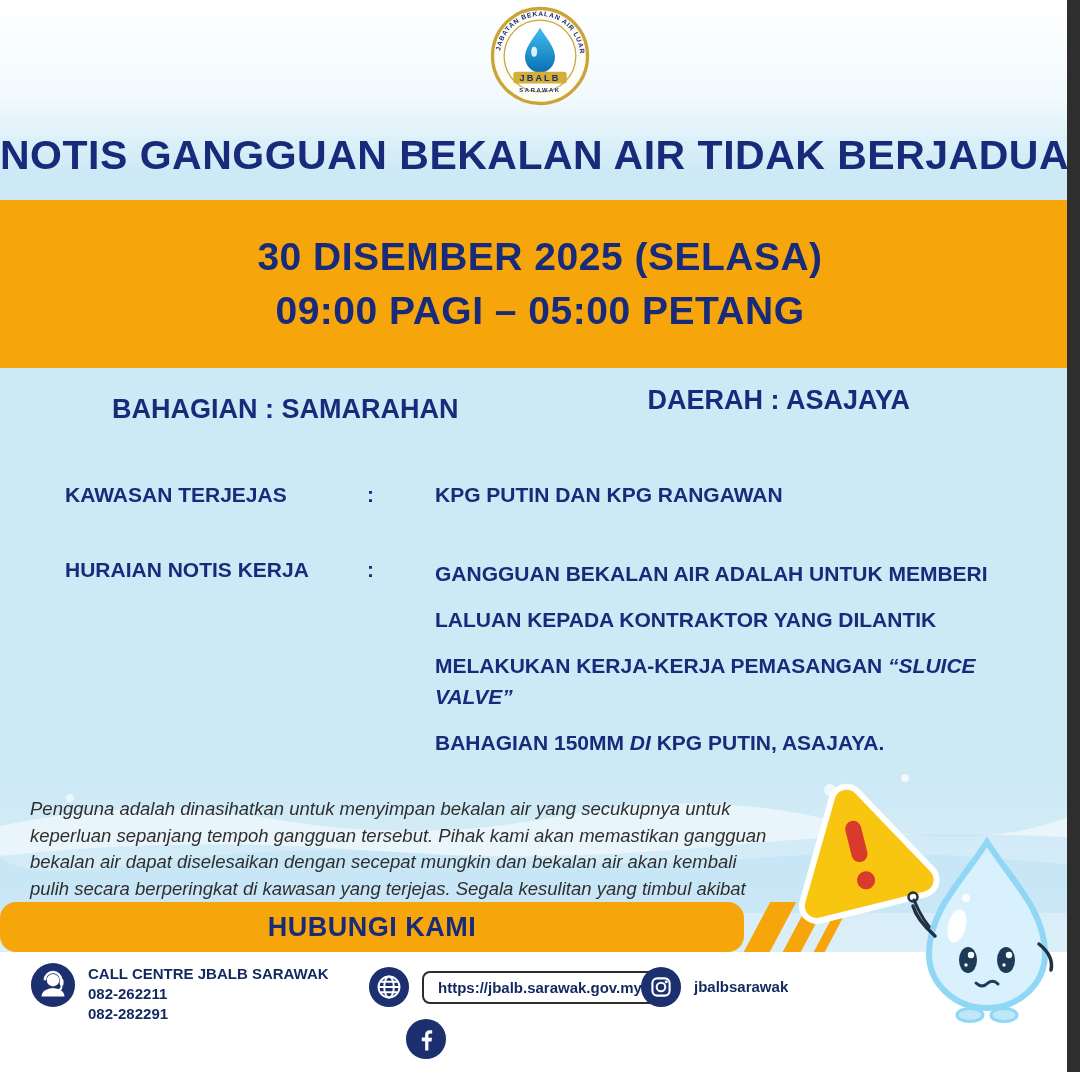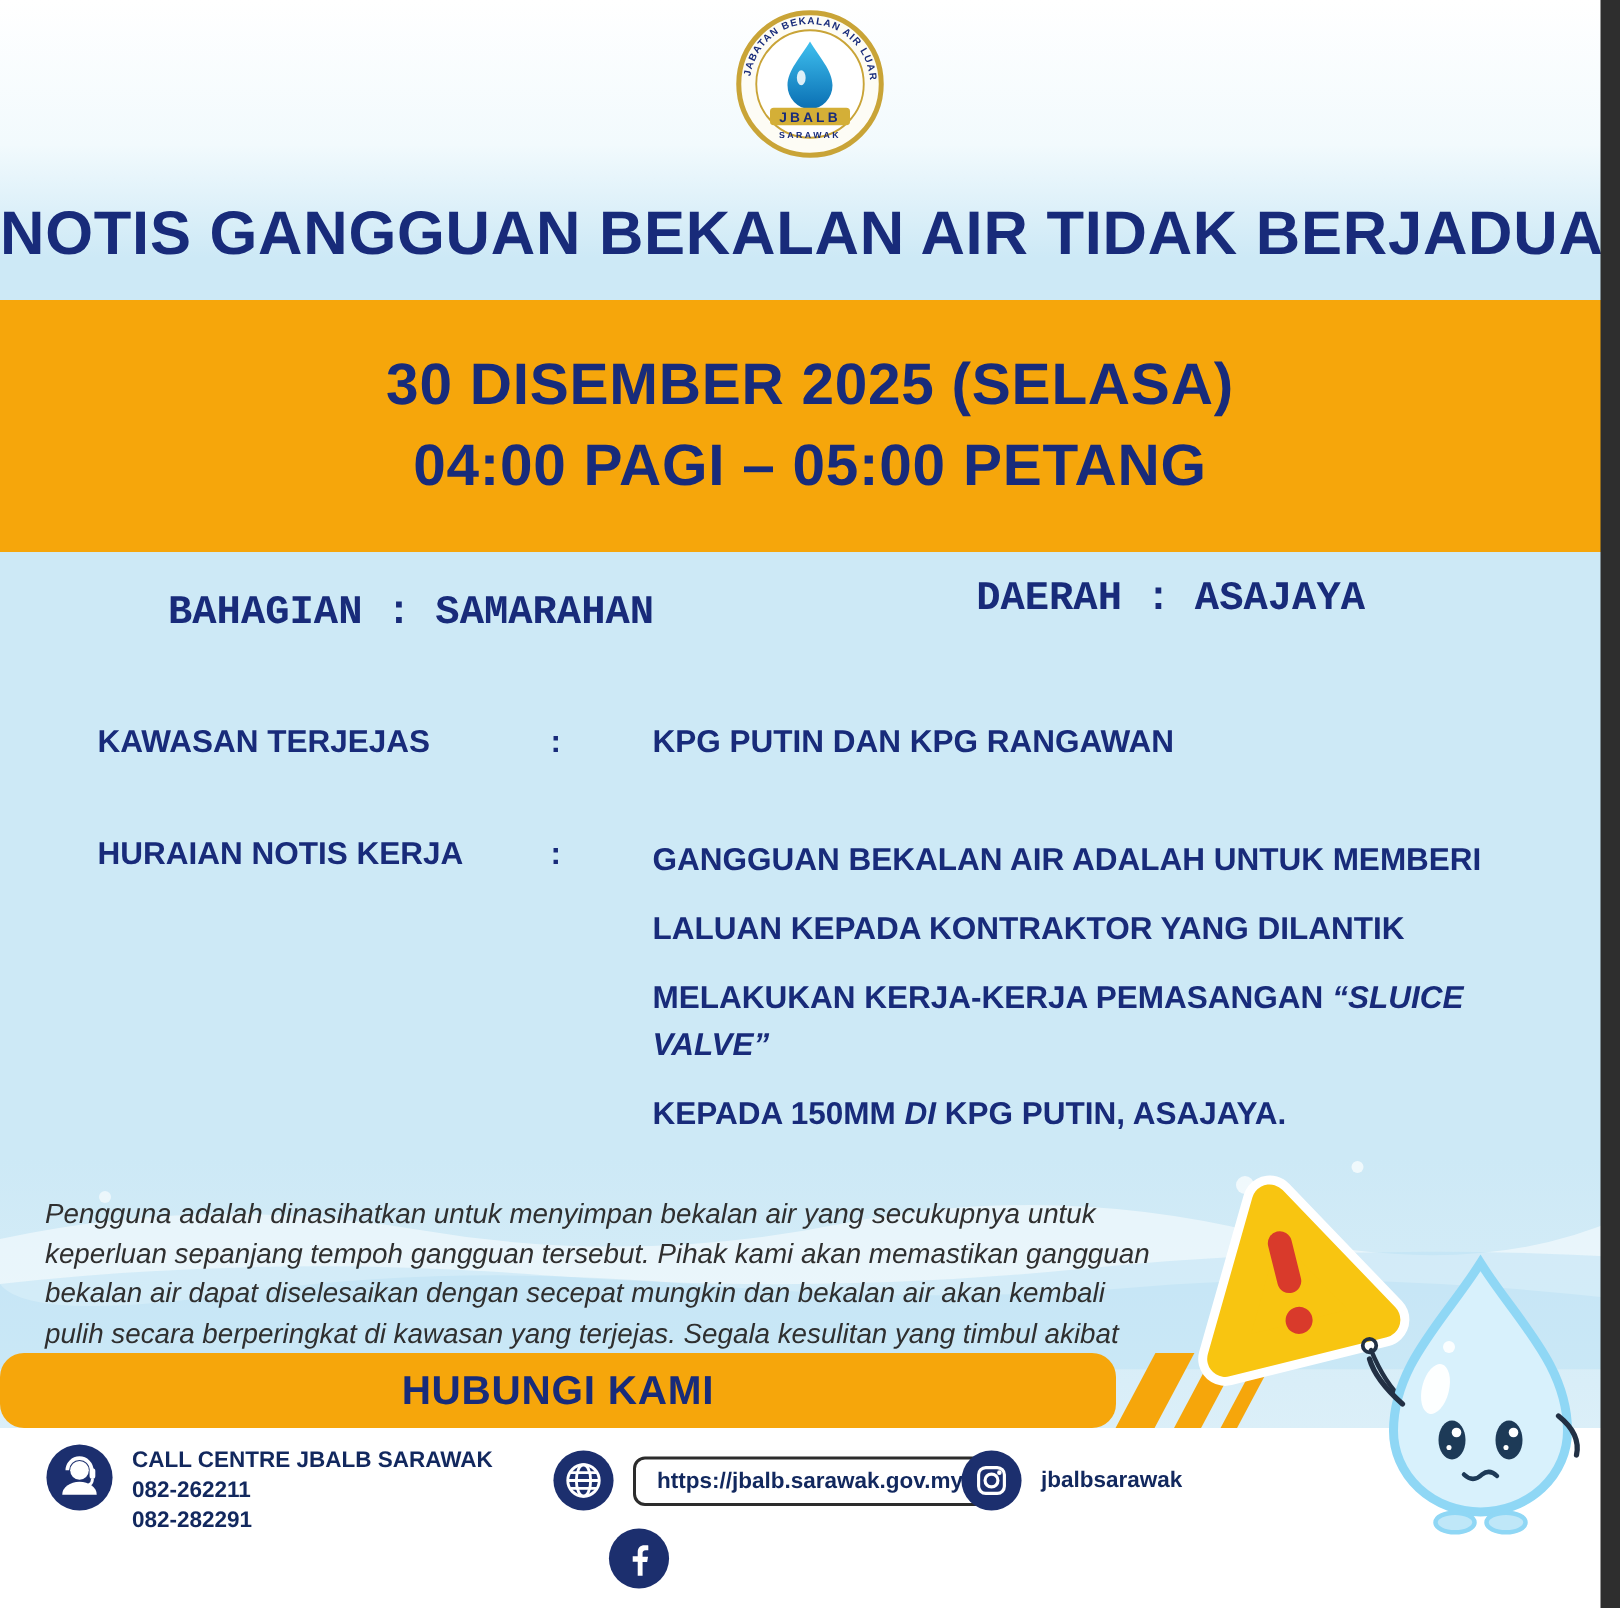--- a/index.html
+++ b/index.html
@@ -31,21 +31,21 @@
   }
   .orange-band .line{
     color:#182b7a;font-size:39px;font-weight:800;letter-spacing:0.5px;white-space:nowrap;
   }
 
   
   .region-row{
     position:absolute;top:394px;left:0;right:0;
     display:flex;justify-content:space-between;
     padding:0 170px 0 112px;
-    color:#182b7a;font-weight:800;font-size:27px;font-family:Liberation Mono, monospace;
+    color:#182b7a;font-weight:800;font-size:27px;
   }
   .region-row .daerah{position:relative;top:-9px;}
 
   
   .detail-row{
     position:absolute;left:65px;right:40px;
     display:grid;grid-template-columns:262px 28px auto;
     color:#182b7a;font-weight:800;font-size:21px;gap:40px;
   }
   .detail-row.kawasan{top:483px;}
@@ -114,42 +114,42 @@
       <rect x="28" y="79" width="64" height="14" rx="3" fill="#d4af37"></rect>
       <text x="60" y="90" text-anchor="middle" font-size="11" font-weight="bold" letter-spacing="2.5" fill="#182b7a" font-family="Liberation Sans, sans-serif">JBALB</text>
       <text x="60" y="103" text-anchor="middle" font-size="7" font-weight="bold" letter-spacing="2" fill="#182b7a" font-family="Liberation Sans, sans-serif">SARAWAK</text>
     </svg>
   </div>
 
   <div class="title">NOTIS GANGGUAN BEKALAN AIR TIDAK BERJADUAL</div>
 
   <div class="orange-band">
     <div class="line">30 DISEMBER 2025 (SELASA)</div>
-    <div class="line">04:00 PAGI – 05:00 PETANG</div>
+    <div class="line">09:00 PAGI – 05:00 PETANG</div>
   </div>
 
   <div class="region-row">
     <div class="bahagian">BAHAGIAN : SAMARAHAN</div>
     <div class="daerah">DAERAH : ASAJAYA</div>
   </div>
 
   <div class="detail-row kawasan">
     <div class="label">KAWASAN TERJEJAS</div>
     <div class="colon">:</div>
     <div class="value">KPG PUTIN DAN KPG RANGAWAN</div>
   </div>
 
   <div class="detail-row huraian">
     <div class="label">HURAIAN NOTIS KERJA</div>
     <div class="colon">:</div>
     <div class="value">
       <p>GANGGUAN BEKALAN AIR ADALAH UNTUK MEMBERI</p>
       <p>LALUAN KEPADA KONTRAKTOR YANG DILANTIK</p>
       <p><span>MELAKUKAN KERJA-KERJA PEMASANGAN </span><span class="italic">“SLUICE VALVE”</span></p>
-      <p><span>KEPADA 150MM </span><span class="italic">DI</span><span> KPG PUTIN, ASAJAYA.</span></p>
+      <p><span>BAHAGIAN 150MM </span><span class="italic">DI</span><span> KPG PUTIN, ASAJAYA.</span></p>
     </div>
   </div>
 
   <svg class="splash-band" viewBox="0 0 1080 175" preserveAspectRatio="none">
     <path d="M0 88 Q 140 58 280 82 T 560 78 T 840 84 T 1080 74 L1080 128 Q 900 108 760 120 T 460 118 T 160 124 T 0 118 Z" fill="#ffffff" opacity="0.5"></path>
     <path d="M0 118 Q 180 98 360 112 T 720 108 T 1080 100 L1080 175 L0 175 Z" fill="#b9e1f3" opacity="0.45"></path>
     <circle cx="830" cy="52" r="6" fill="#ffffff" opacity="0.7"></circle>
     <circle cx="905" cy="40" r="4" fill="#ffffff" opacity="0.7"></circle>
     <circle cx="70" cy="60" r="4" fill="#ffffff" opacity="0.6"></circle>
   </svg>

